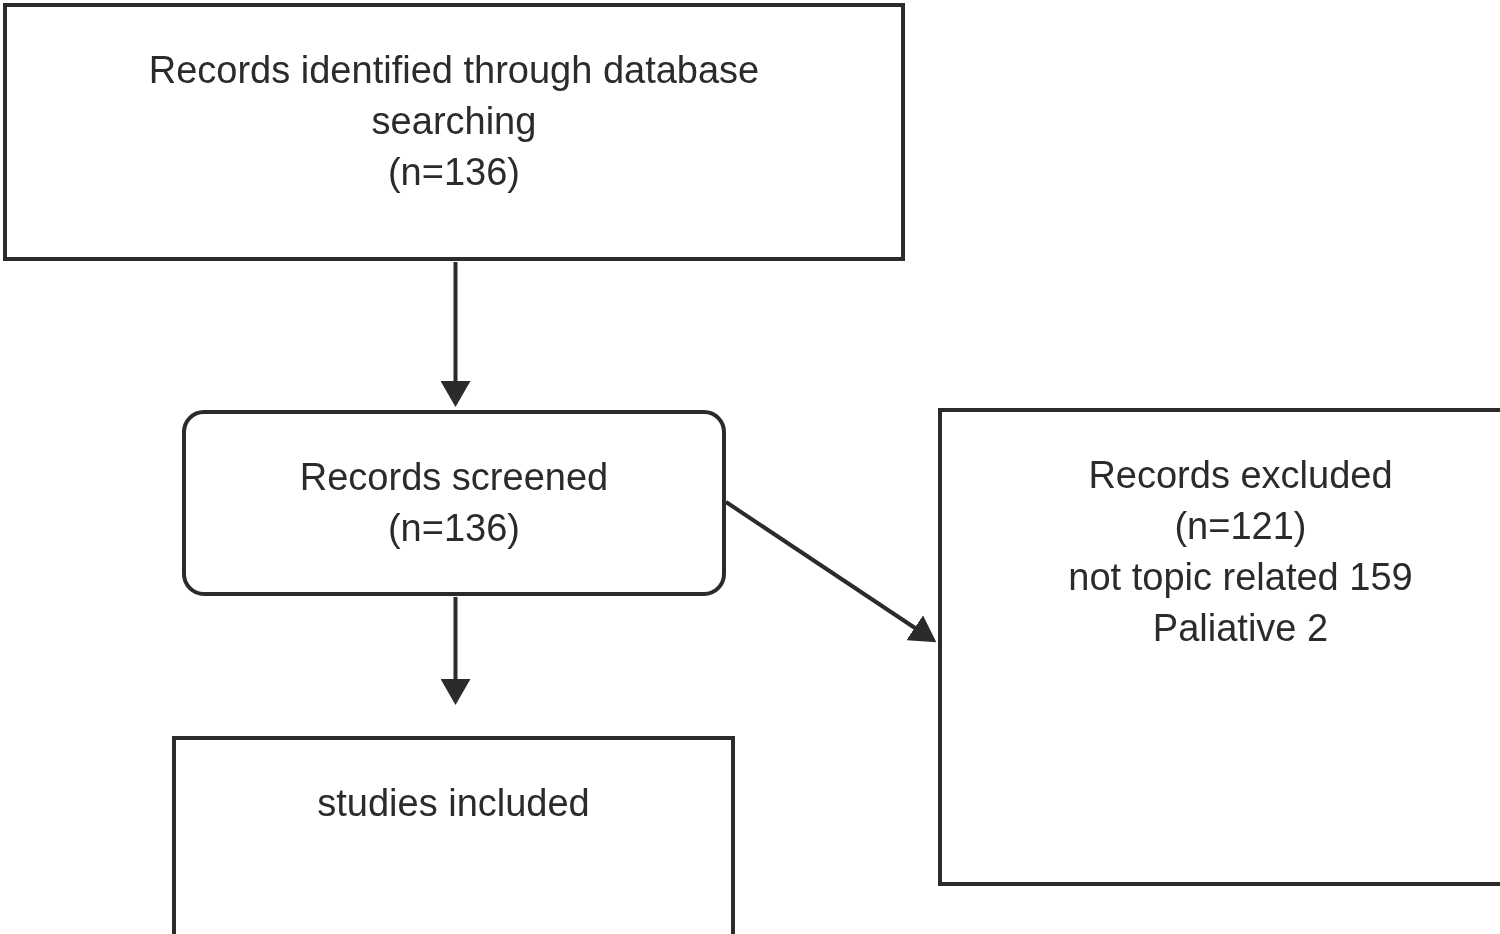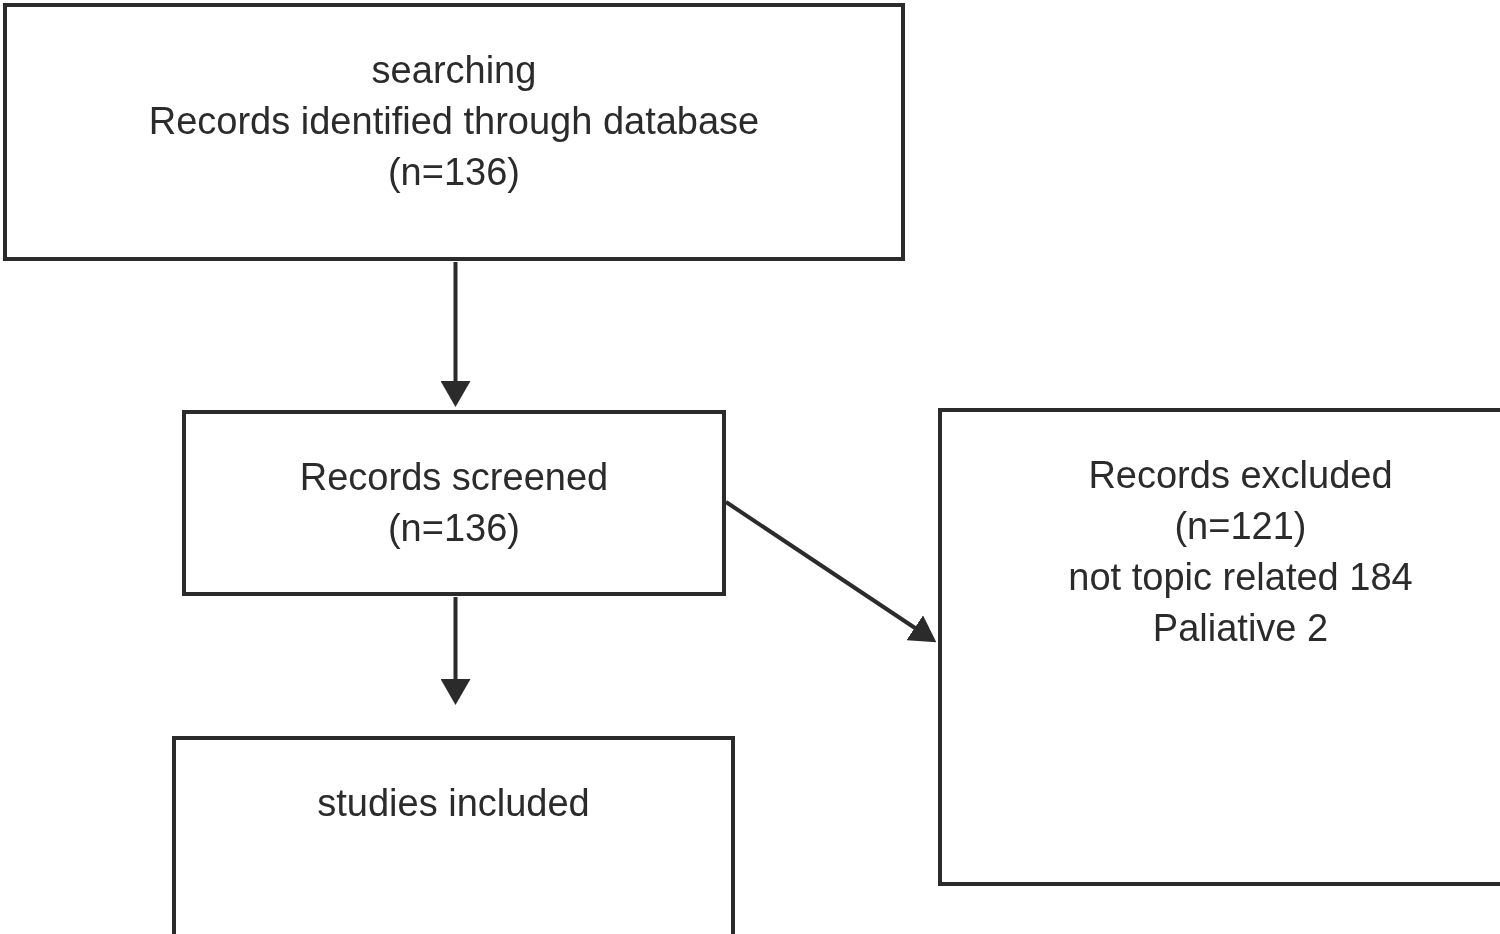--- a/index.html
+++ b/index.html
@@ -44,20 +44,21 @@
     left: 3px;
     top: 3px;
     width: 902px;
     height: 258px;
   }
   .box-screened {
     left: 182px;
     top: 410px;
     width: 544px;
     height: 186px;
+    border-radius: 22px;
   }
   .box-included {
     left: 172px;
     top: 708px;
     width: 563px;
     height: 223px;
     margin-top: 28px;
   }
   .box-excluded {
     left: 938px;
@@ -77,34 +78,34 @@
       <marker id="arrowhead" markerWidth="6.5" markerHeight="7.5" refX="5.5" refY="3.75" orient="auto">
         <polygon points="0 0, 6.5 3.75, 0 7.5" fill="#2b2b2b"></polygon>
       </marker>
     </defs>
     <line x1="455.5" y1="262" x2="455.5" y2="403" stroke="#2b2b2b" stroke-width="4" marker-end="url(#arrowhead)"></line>
     <line x1="455.5" y1="597" x2="455.5" y2="701" stroke="#2b2b2b" stroke-width="4" marker-end="url(#arrowhead)"></line>
     <line x1="726" y1="502" x2="933" y2="640" stroke="#2b2b2b" stroke-width="4" marker-end="url(#arrowhead)"></line>
   </svg>
 
   <div class="box box-identified">
+    <div class="text-line">Records identified through database</div>
     <div class="text-line">searching</div>
-    <div class="text-line">Records identified through database</div>
     <div class="text-line">(n=136)</div>
   </div>
 
   <div class="box box-screened">
     <div class="text-line">Records screened</div>
     <div class="text-line">(n=136)</div>
   </div>
 
   <div class="box box-included">
     <div class="text-line">studies included</div>
   </div>
 
   <div class="box box-excluded">
     <div class="text-line">Records excluded</div>
     <div class="text-line">(n=121)</div>
-    <div class="text-line">not topic related 184</div>
+    <div class="text-line">not topic related 159</div>
     <div class="text-line">Paliative 2</div>
   </div>
 
 </div>
 
 </body></html>

